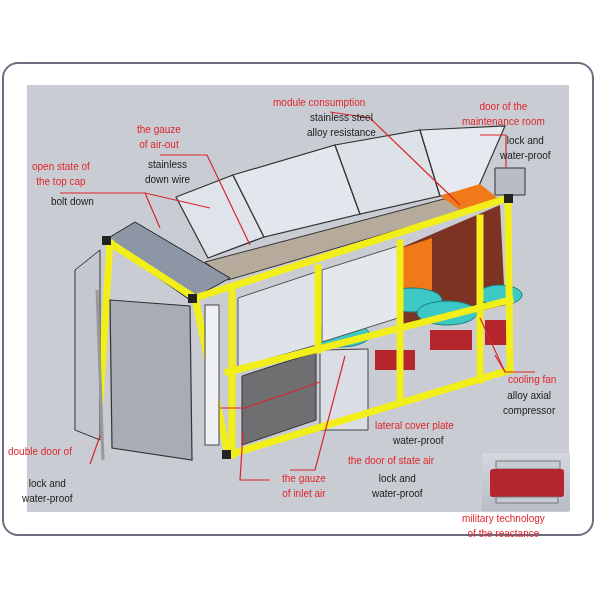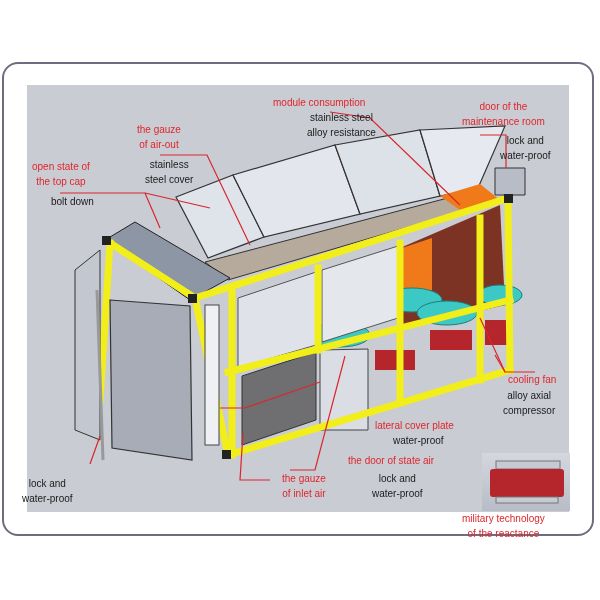--- a/index.html
+++ b/index.html
@@ -108,21 +108,21 @@
     <rect x="14" y="44" width="62" height="6" fill="#c6cad2" stroke="#777"></rect>
   </svg>
 </div>
 
 <div class="lbl red c" style="left:137px;top:122px;">
   <div>the gauze</div>
   <div>of air-out</div>
 </div>
 <div class="lbl blk c" style="left:145px;top:157px;">
   <div>stainless</div>
-  <div>steel cover</div>
+  <div>down wire</div>
 </div>
 
 <div class="lbl red c" style="left:32px;top:159px;">
   <div>open state of</div>
   <div>the top cap</div>
 </div>
 <div class="lbl blk" style="left:51px;top:194px;">bolt down</div>
 
 <div class="lbl red" style="left:273px;top:95px;">module consumption</div>
 <div class="lbl blk c" style="left:275px;top:110px;margin-left:32px;">
@@ -142,20 +142,21 @@
 <div class="lbl red" style="left:508px;top:372px;">cooling fan</div>
 <div class="lbl blk c" style="left:503px;top:388px;">
   <div>alloy axial</div>
   <div>compressor</div>
 </div>
 
 <div class="lbl red" style="left:375px;top:418px;">lateral cover plate</div>
 <div class="lbl blk" style="left:393px;top:433px;">water-proof</div>
 
 <div class="lbl red c" style="left:8px;top:444px;">
+  <div>double door of</div>
 </div>
 <div class="lbl blk c" style="left:22px;top:476px;">
   <div>lock and</div>
   <div>water-proof</div>
 </div>
 
 <div class="lbl red c" style="left:282px;top:471px;">
   <div>the gauze</div>
   <div>of inlet air</div>
 </div>

